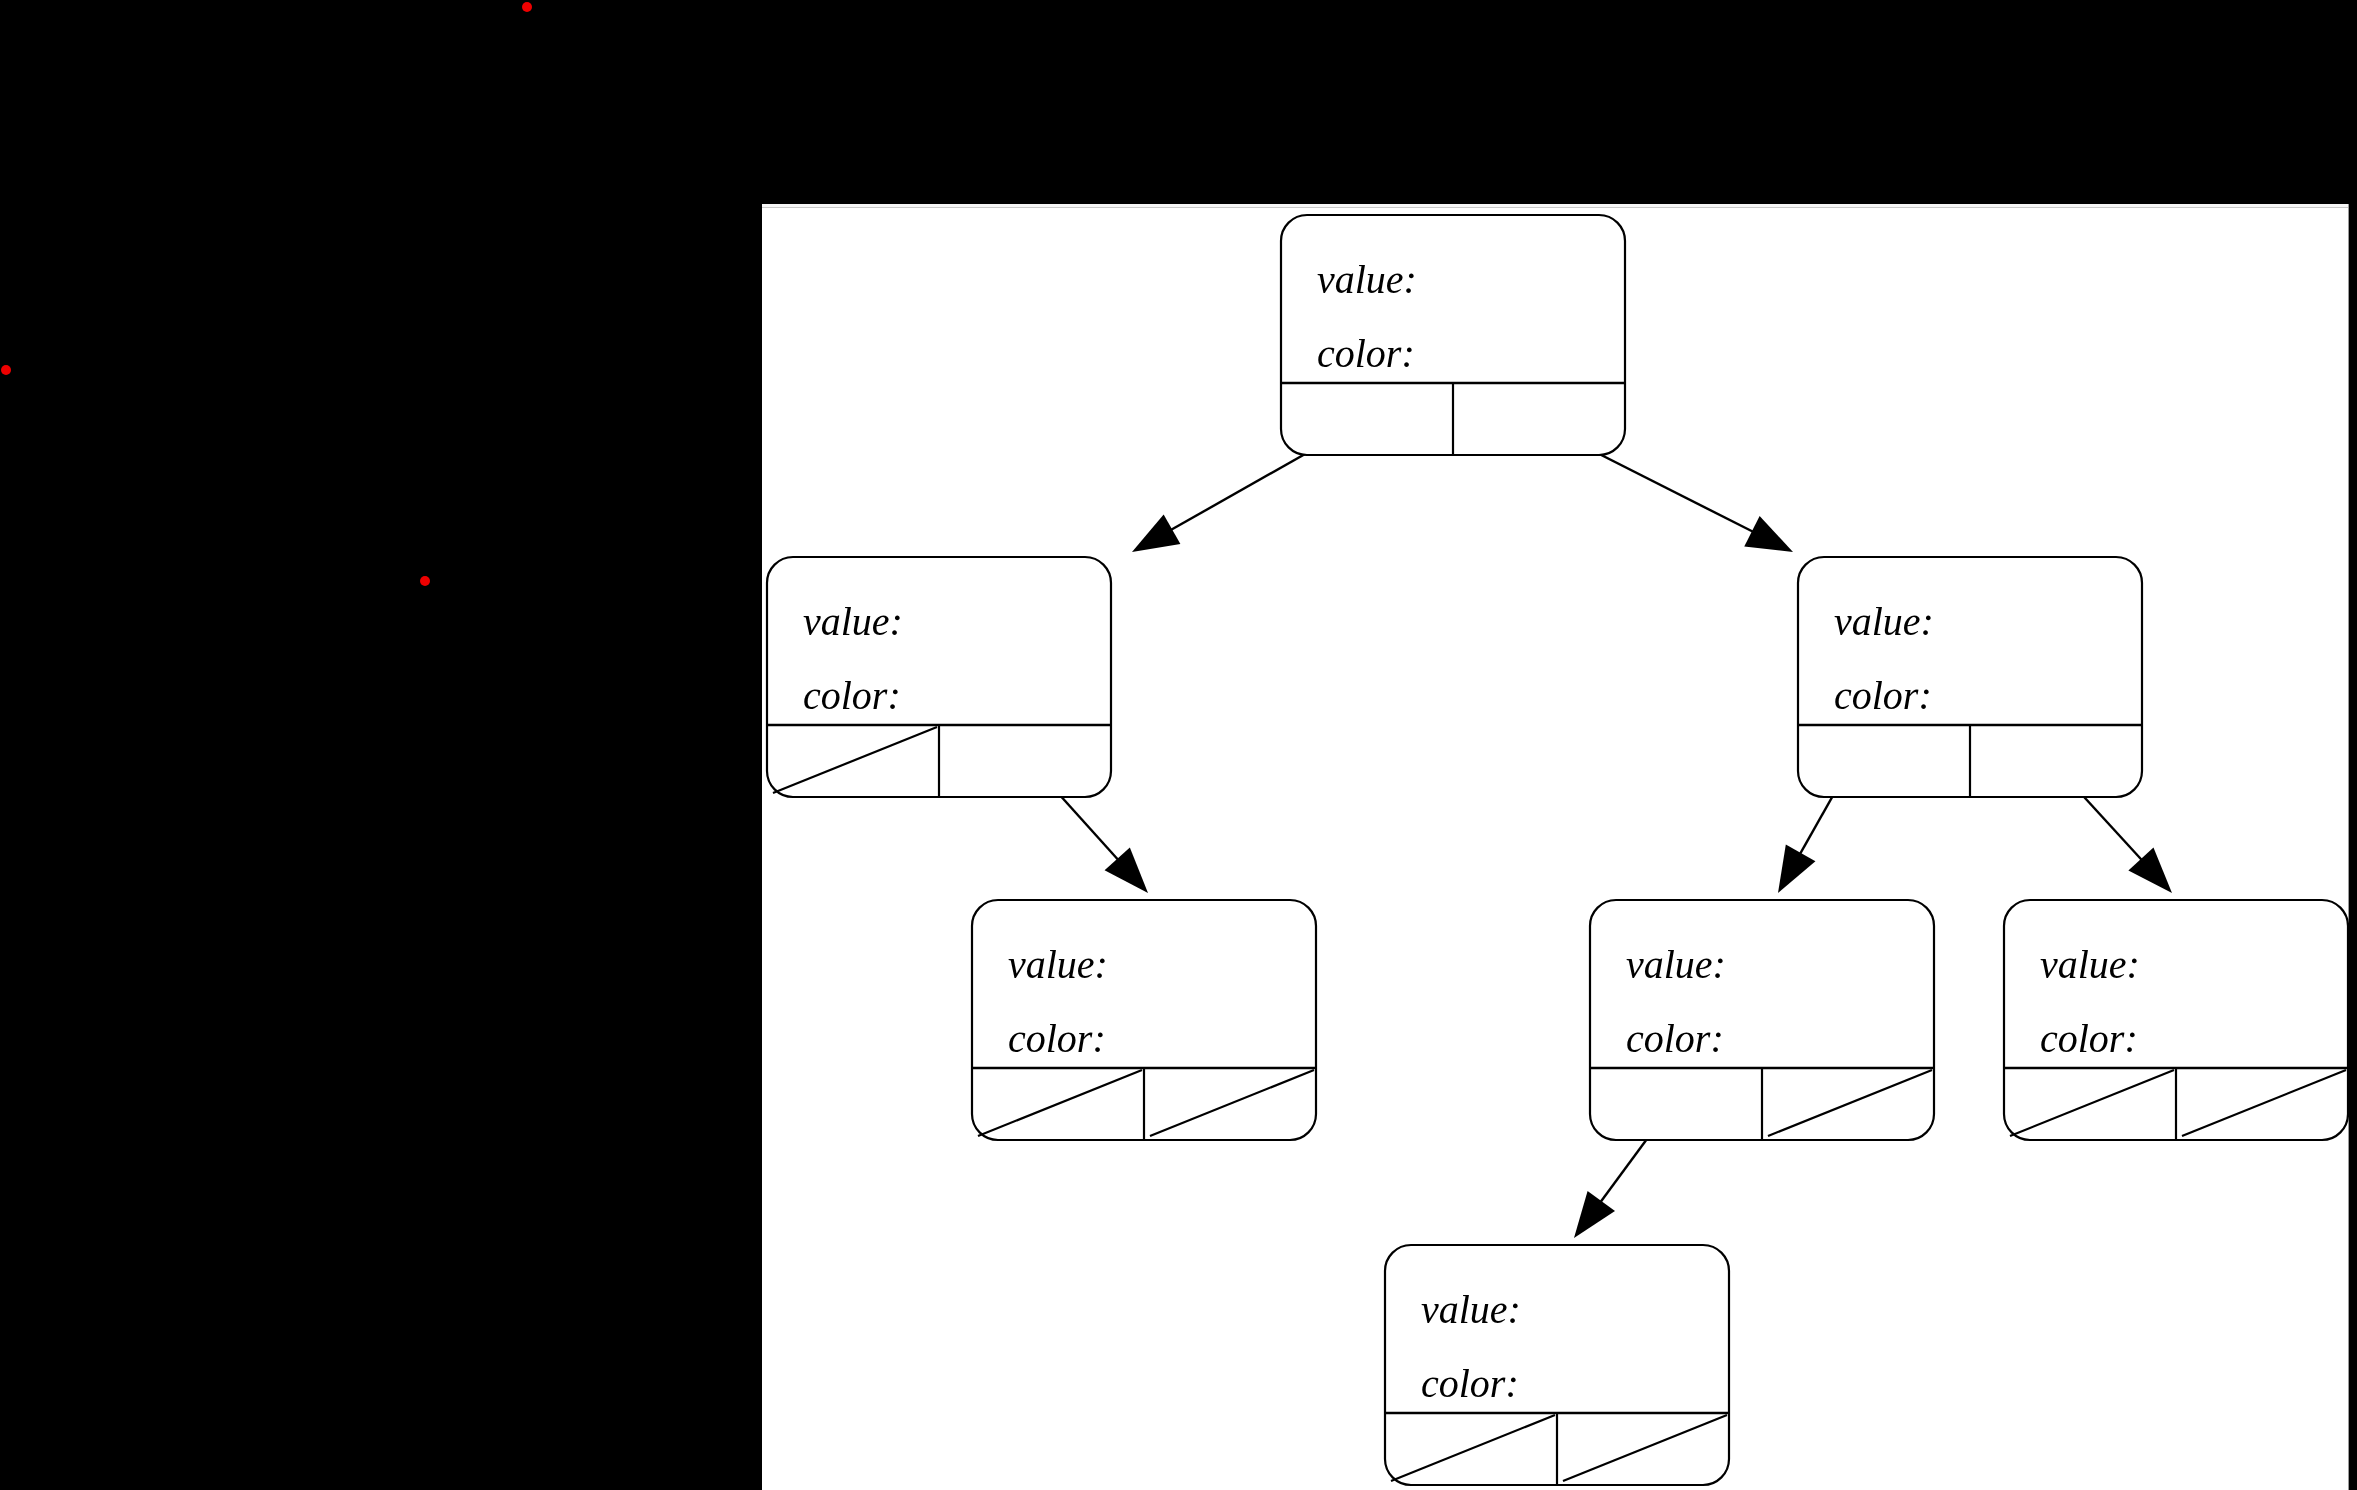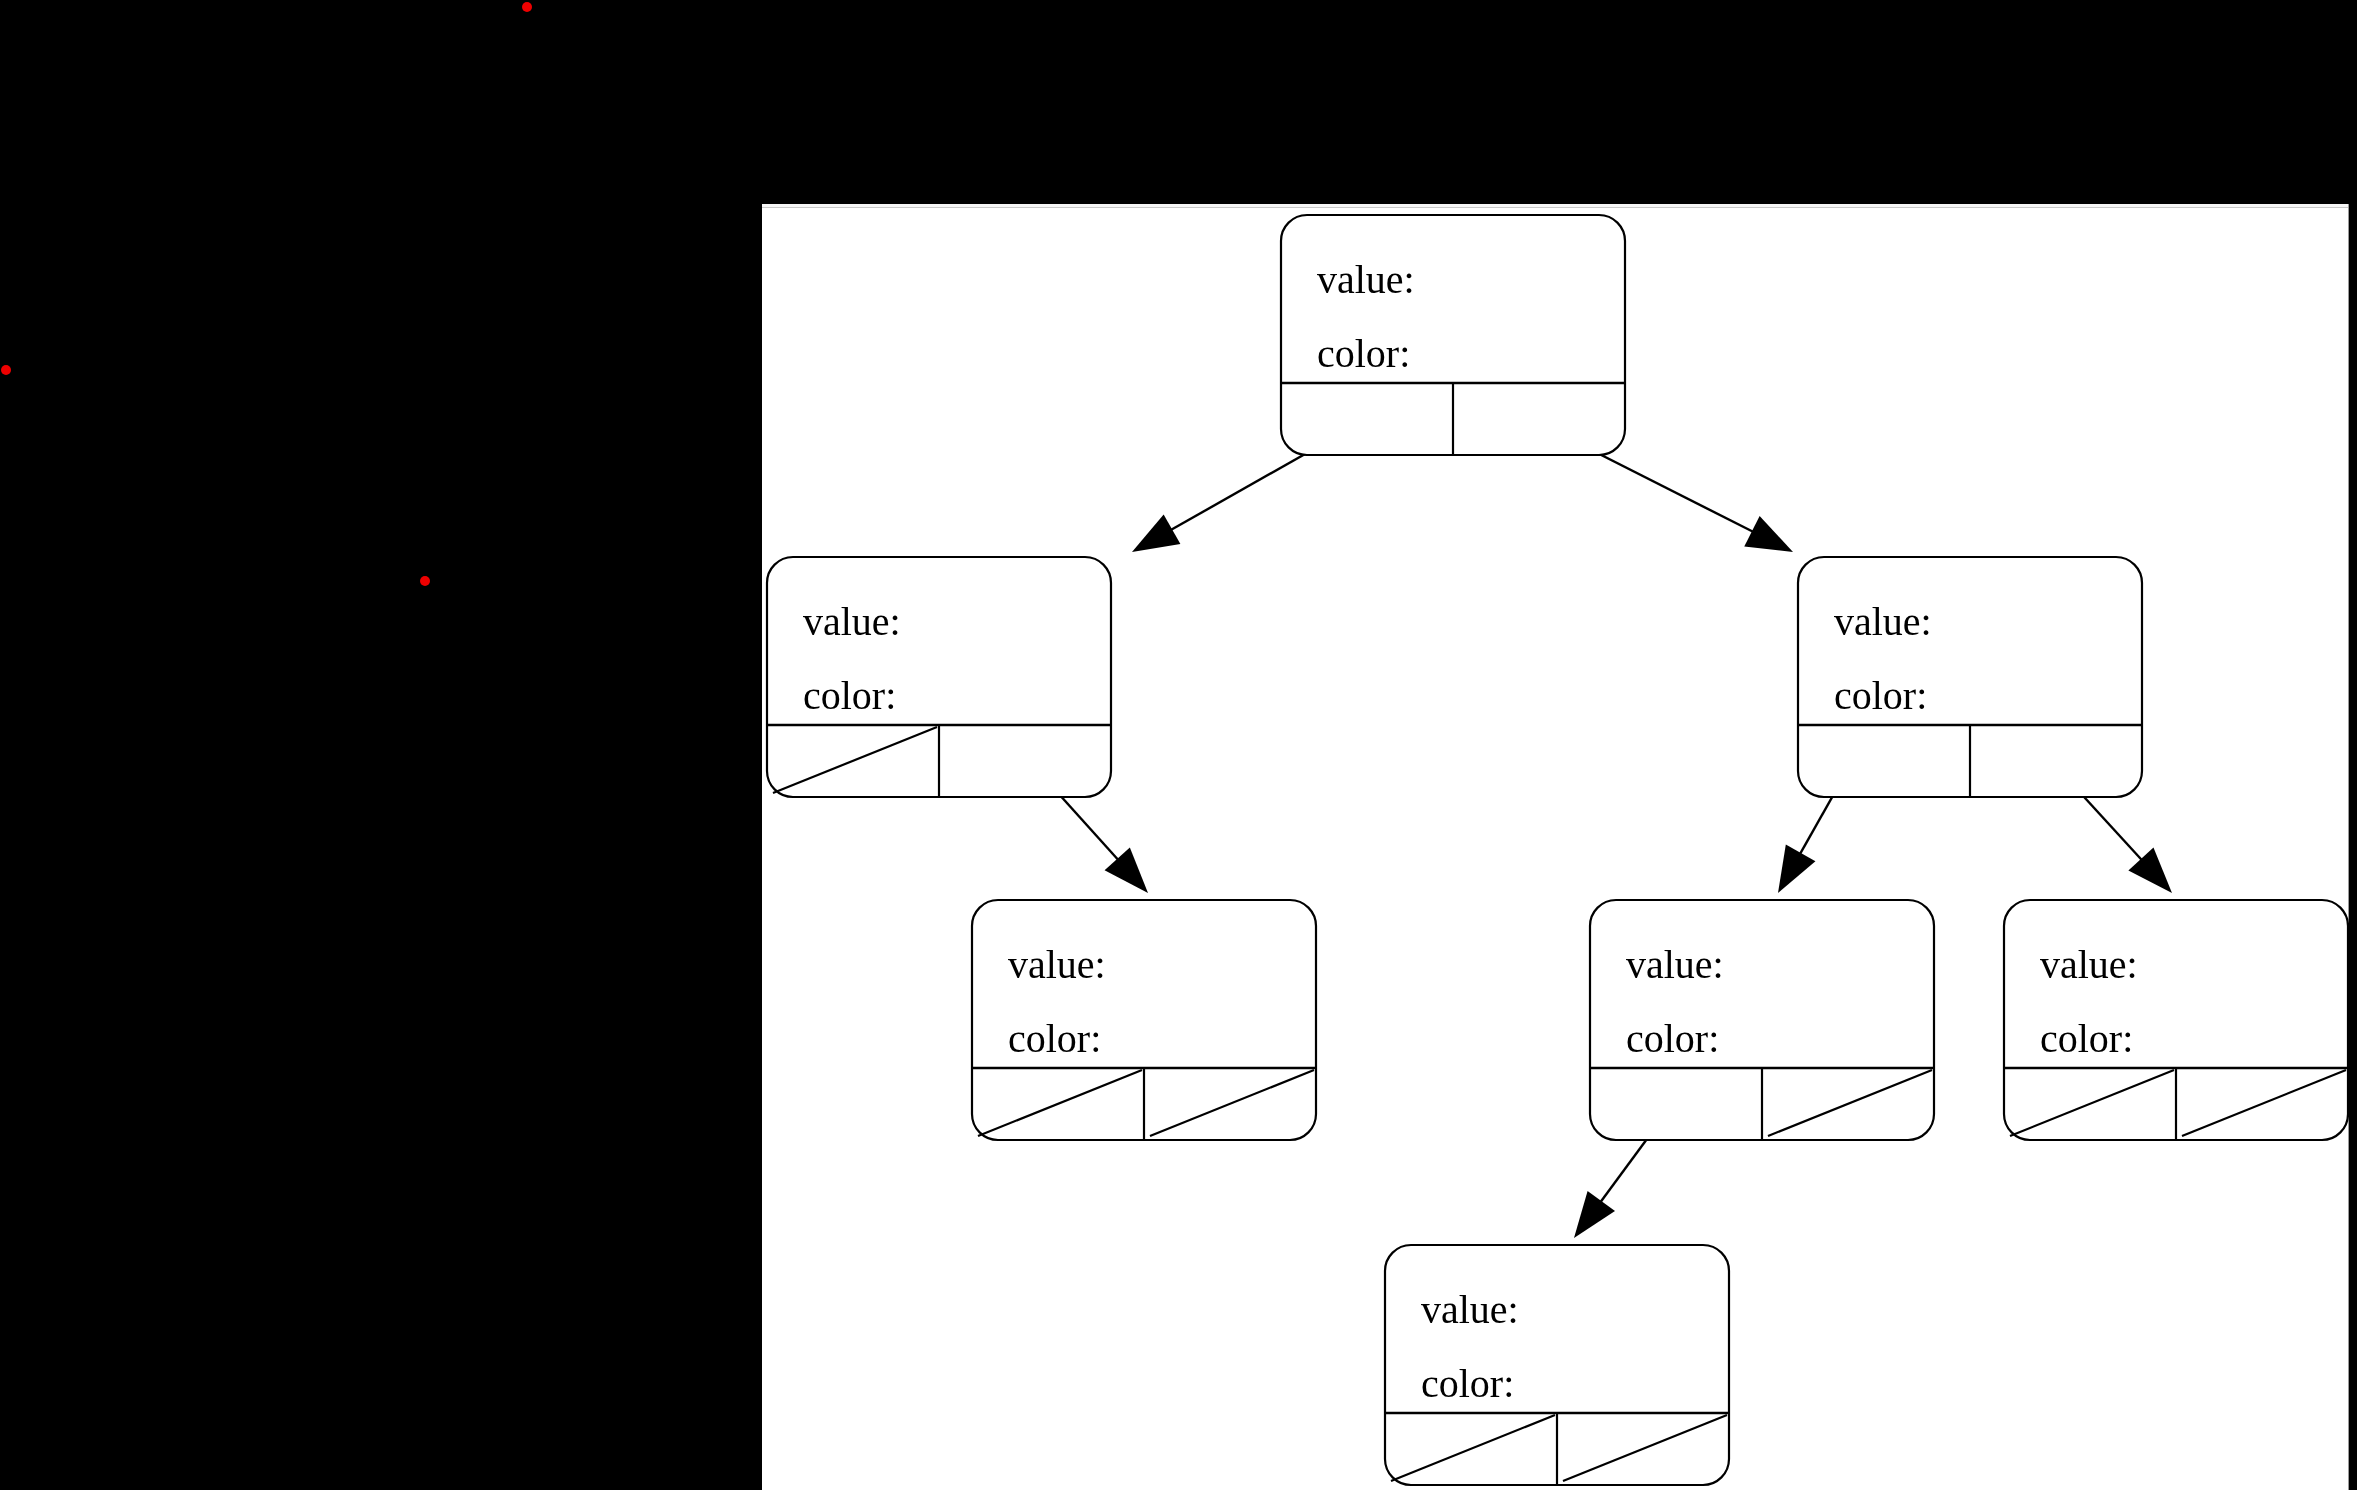--- a/index.html
+++ b/index.html
@@ -82,21 +82,21 @@
   }
   .node-label {
     font-family: "Liberation Serif", serif;
     font-size: 40px;
     fill: #000000;
   }
 </style>
 </head>
 <body>
 
-<div id="app" style="width: 2357px; height: 1490px; background: rgb(0, 0, 0);">
+<div id="app" style="width: 2357px; height: 1490px; background: rgb(0, 0, 0); font-style: italic;">
 
   <div class="backdrop"></div>
 
   <div id="markers-layer">
       <div class="marker-dot" style="left: 522px; top: 2px; width: 10px; height: 10px; background: rgb(238, 0, 0);"></div>
       <div class="marker-dot" style="left: 1px; top: 365px; width: 10px; height: 10px; background: rgb(238, 0, 0);"></div>
       <div class="marker-dot" style="left: 420px; top: 576px; width: 10px; height: 10px; background: rgb(238, 0, 0);"></div>
     </div>
 
   <div class="viewer-panel" id="viewer-panel" style="left: 762px; top: 204px; width: 1587px; height: 1286px; background: rgb(255, 255, 255);">

